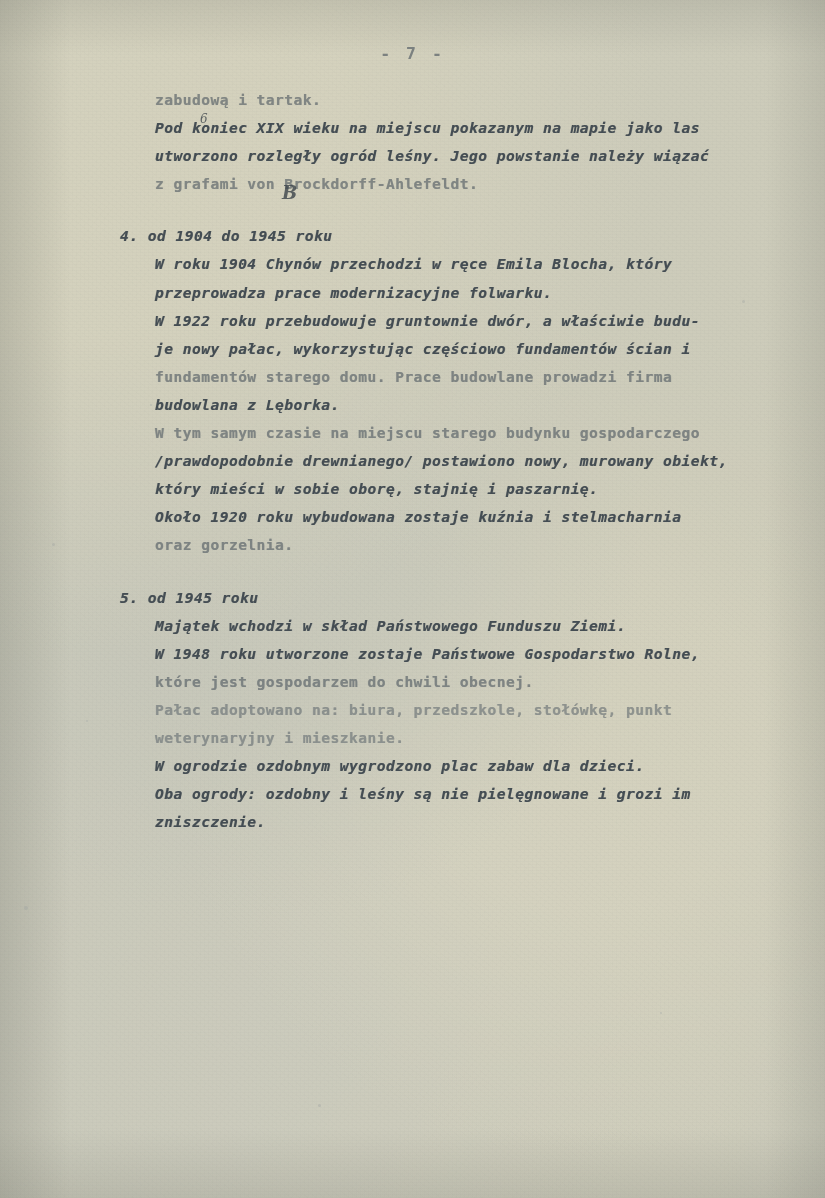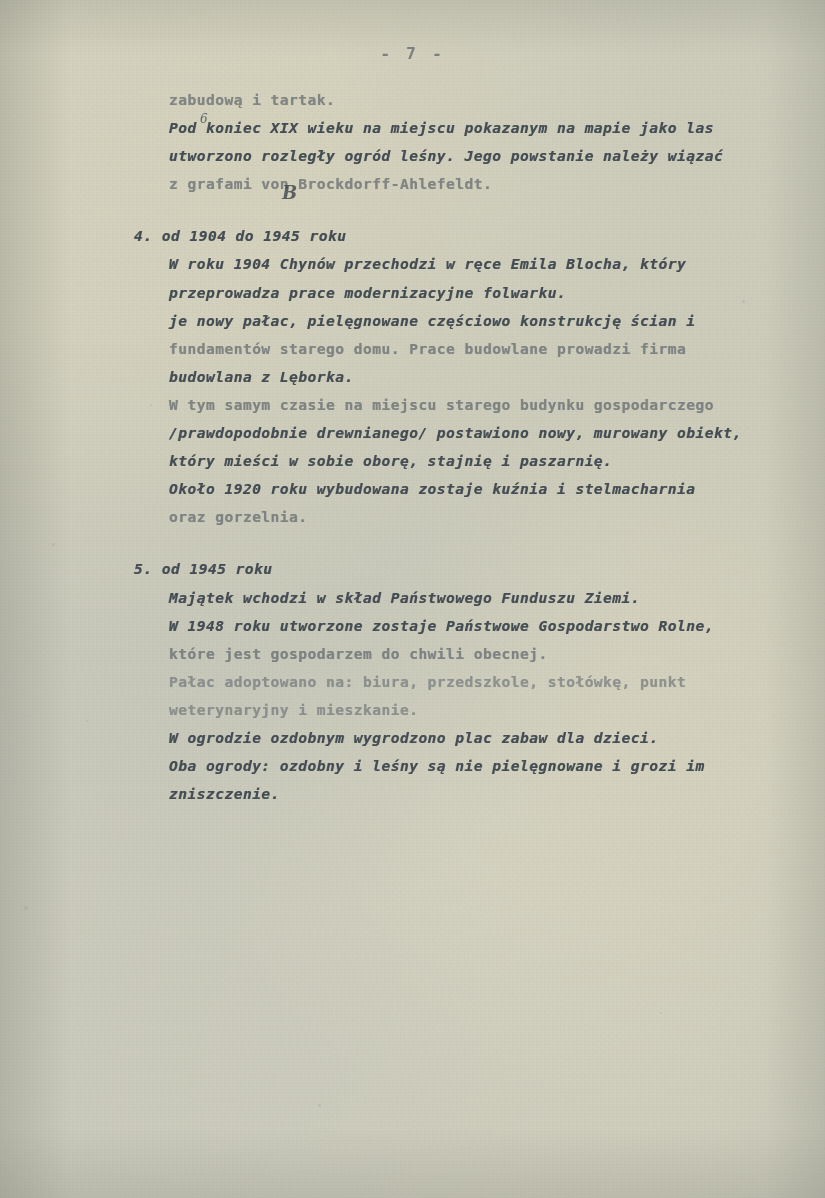--- a/index.html
+++ b/index.html
@@ -61,21 +61,21 @@
     text-align: center;
     font-size: 16.5px;
     letter-spacing: 3px;
     color: #5c646a;
     opacity: 0.72;
     font-weight: 700;
   }
 
   .body-block {
     position: absolute;
-    left: 132px;
+    left: 118px;
     top: 86px;
     width: 690px;
   }
 
   .ln {
     position: relative;
     height: 28.1px;
     line-height: 28.1px;
     font-size: 14.6px;
     letter-spacing: 0.45px;
@@ -128,21 +128,22 @@
       <div class="ln ind-body f-dark">Pod koniec XIX wieku na miejscu pokazanym na mapie jako las</div>
       <div class="ln ind-body f-dark">utworzono rozległy ogród leśny. Jego powstanie należy wiązać</div>
       <div class="ln ind-body f-light">z grafami von Brockdorff-Ahlefeldt.</div>
 
       <div class="gap-md"></div>
 
       <div class="ln ind-head f-dark"><span>4.</span><span> </span><span>od 1904 do 1945 roku</span></div>
 
       <div class="ln ind-body f-dark">W roku 1904 Chynów przechodzi w ręce Emila Blocha, który</div>
       <div class="ln ind-body f-dark">przeprowadza prace modernizacyjne folwarku.</div>
-      <div class="ln ind-body f-dark">je nowy pałac, pielęgnowane częściowo konstrukcję ścian i</div>
+      <div class="ln ind-body f-dark">W 1922 roku przebudowuje gruntownie dwór, a właściwie budu-</div>
+      <div class="ln ind-body f-dark">je nowy pałac, wykorzystując częściowo fundamentów ścian i</div>
       <div class="ln ind-body f-light">fundamentów starego domu. Prace budowlane prowadzi firma</div>
       <div class="ln ind-body f-dark">budowlana z Lęborka.</div>
       <div class="ln ind-body f-light">W tym samym czasie na miejscu starego budynku gospodarczego</div>
       <div class="ln ind-body f-dark">/prawdopodobnie drewnianego/ postawiono nowy, murowany obiekt,</div>
       <div class="ln ind-body f-dark">który mieści w sobie oborę, stajnię i paszarnię.</div>
       <div class="ln ind-body f-dark">Około 1920 roku wybudowana zostaje kuźnia i stelmacharnia</div>
       <div class="ln ind-body f-light">oraz gorzelnia.</div>
 
       <div class="gap-md"></div>
 

